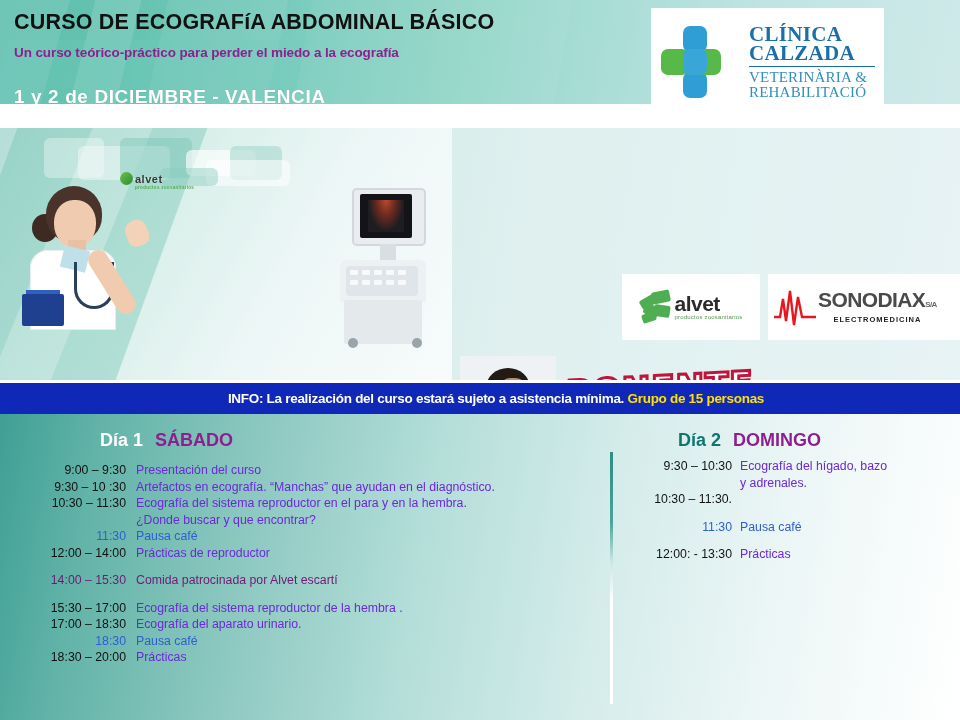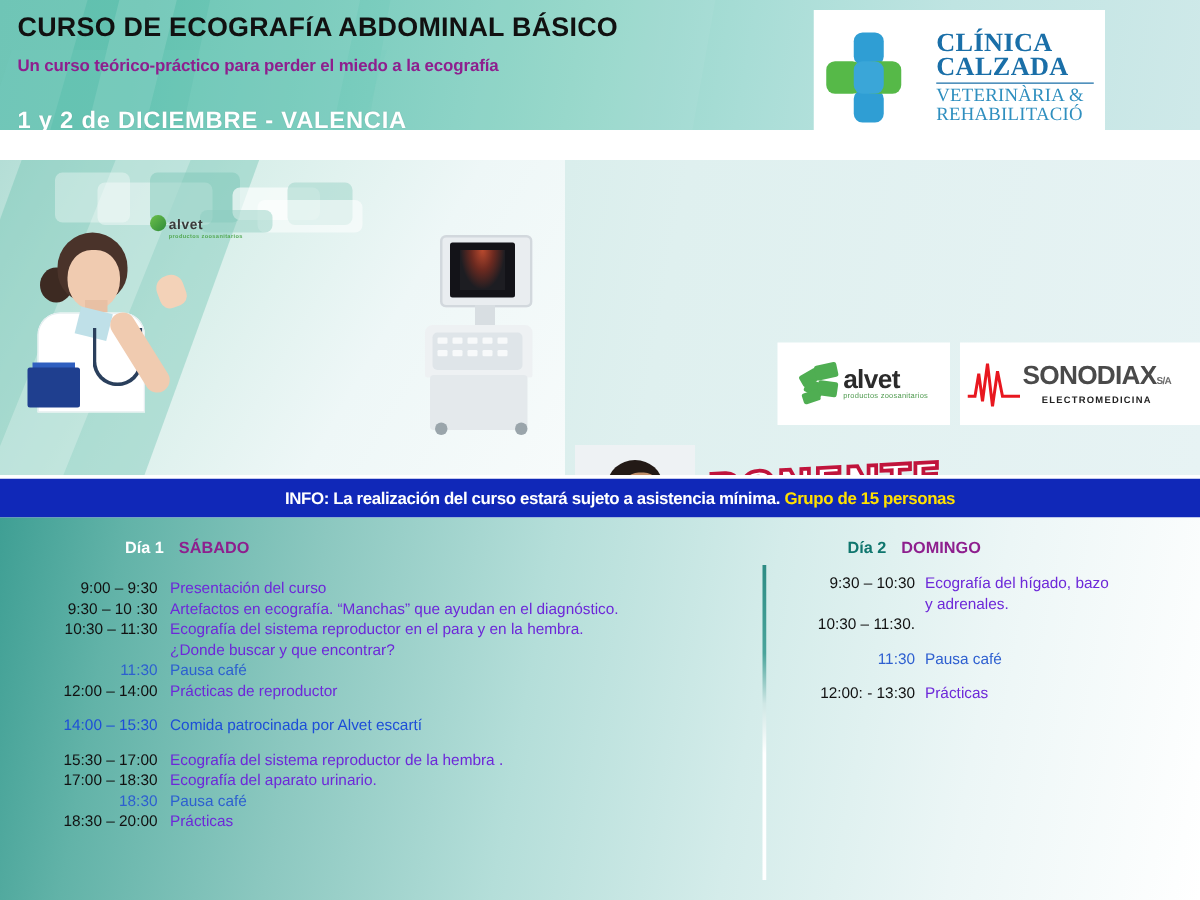--- a/index.html
+++ b/index.html
@@ -168,40 +168,40 @@
   
   .schedule{
     position:absolute;left:0;top:414px;width:960px;height:306px;
     background:linear-gradient(100deg,#3f9f94 0%,#62b3a8 10%,#8cc8c0 26%,#b4ded9 44%,#d4ecea 62%,#ecf6f6 80%,#ffffff 100%);
     overflow:hidden;
   }
   .sched-divider{
     position:absolute;left:610px;top:452px;width:3px;height:252px;
     background:linear-gradient(180deg,#2d8c84 0%,#4aa49b 28%,#cfe7e5 44%,#ffffff 60%,#ffffff 100%);
   }
-  .day-head{position:absolute;font-size:13px;font-weight:bold;white-space:nowrap;}
+  .day-head{position:absolute;font-size:18px;font-weight:bold;white-space:nowrap;}
   .day1-head{left:100px;top:430px;}
   .day2-head{left:678px;top:430px;}
   .d1-num{color:#ffffff;}
   .d2-num{color:#0f766e;}
   .day-name{color:#8e1f8e;margin-left:12px;}
 
   .col{position:absolute;}
   .col1{left:22px;top:462px;width:585px;}
   .col2{left:626px;top:458px;width:320px;}
 
   .row{display:flex;align-items:flex-start;white-space:nowrap;line-height:16.5px;}
   .row .t{flex:0 0 auto;text-align:right;font-size:12.3px;color:#111111;}
   .row .d{flex:1 1 auto;font-size:12.3px;color:#6d28d9;}
   .col1 .t{width:104px;padding-right:10px;}
   .col1 .d{padding-left:0;}
   .col2 .t{width:106px;padding-right:8px;}
   .row.cont .t{visibility:hidden;}
   .row.break .t,.row.break .d{color:#2d5fd0;}
-  .row.lunch .t,.row.lunch .d{color:#1d4ed8;}
+  .row.lunch .t,.row.lunch .d{color:#701a75;}
   .spacer{height:11px;}
 </style>
 </head>
 <body>
 
 <div class="poster">
 
   <div class="header">
     <div class="hdr-shape hs1"></div>
     <div class="hdr-shape hs2"></div>

